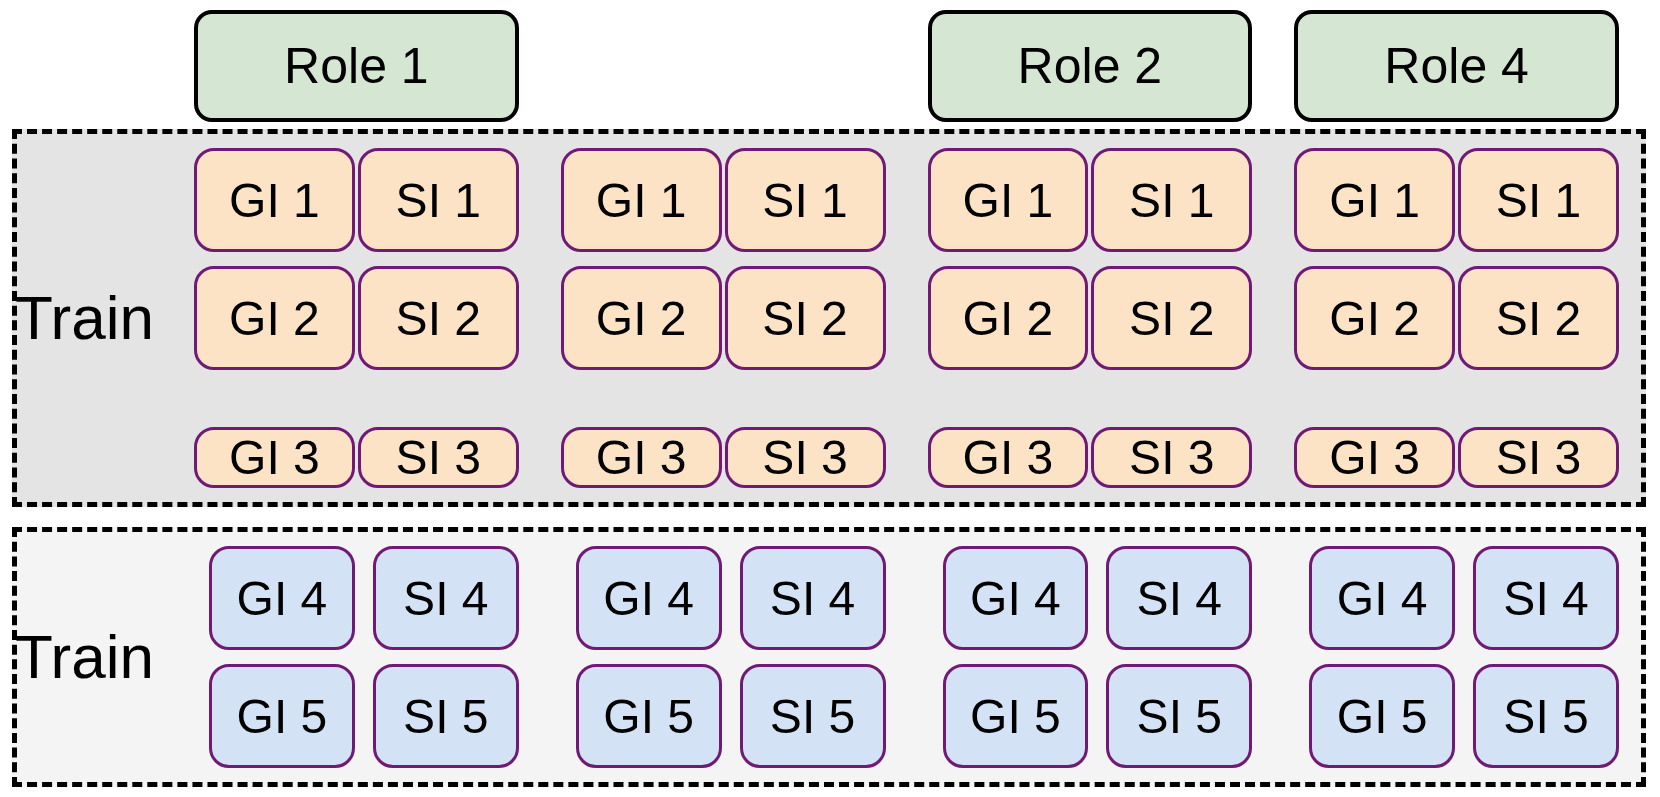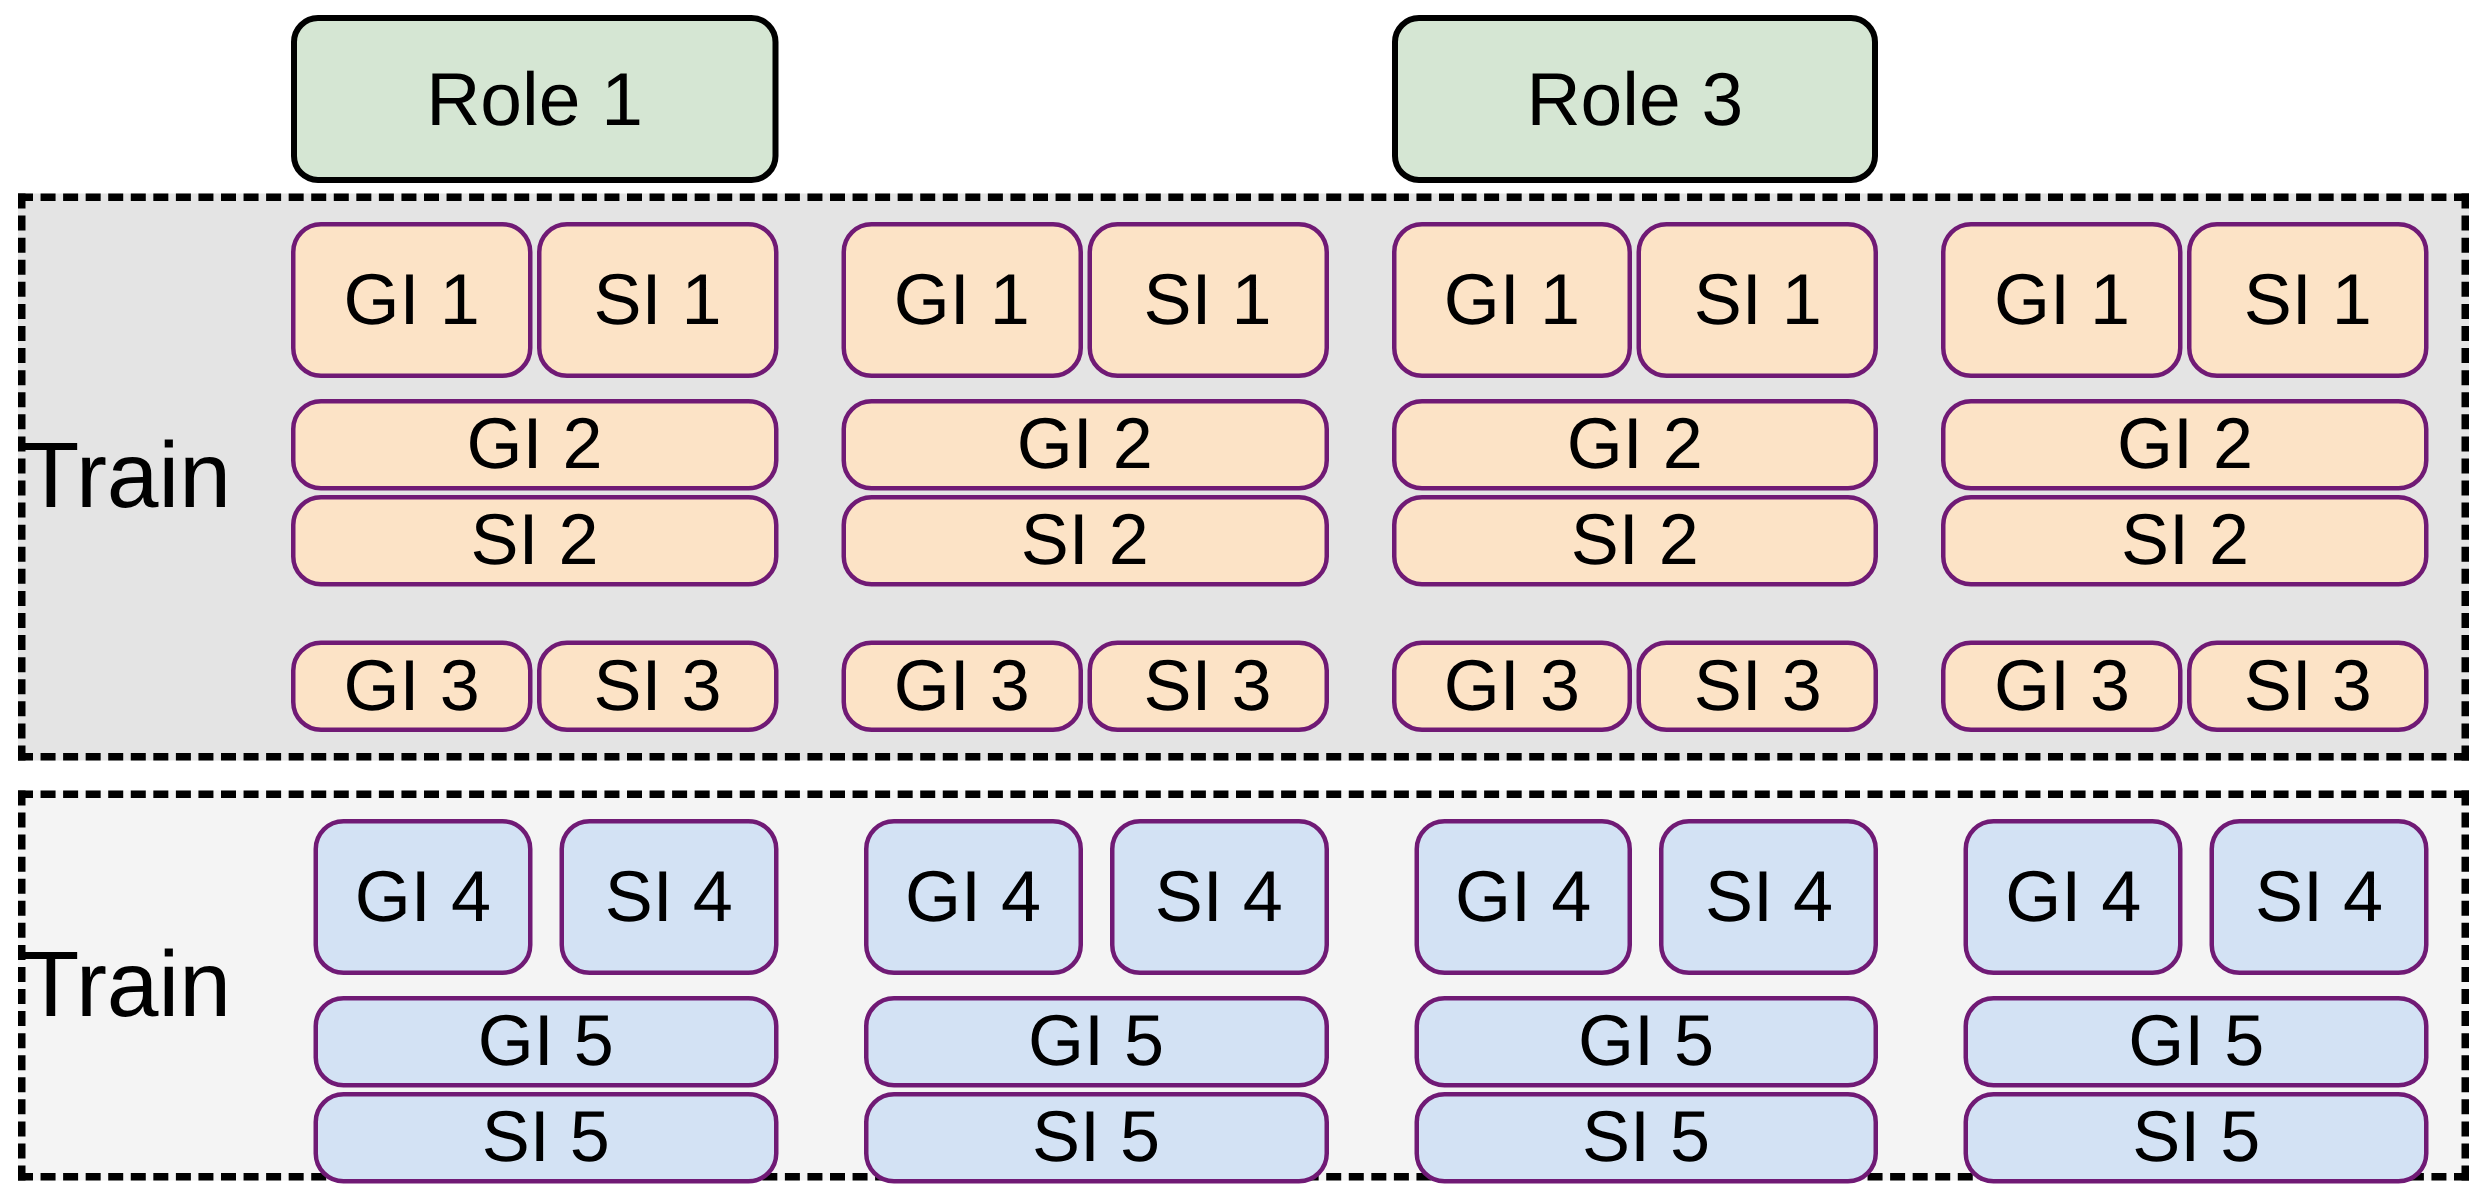--- a/index.html
+++ b/index.html
@@ -78,34 +78,37 @@
     justify-content: center;
     font-size: 48px;
     box-sizing: border-box;
   }
   
   .c1 { grid-column: 2; }
   .c2 { grid-column: 3; }
   .c3 { grid-column: 4; }
   .c4 { grid-column: 5; }
   .r1 { grid-row: 1; }
-  .r2 { grid-row: 2; flex-direction: column; }
+  .r2 { grid-row: 2; }
   .r3 { grid-row: 3; align-items: flex-end; }
 </style>
 </head>
 <body>
 
 <div class="diagram">
 
   <div class="role-row">
     <div class="role" style="grid-column:2">
       <span>Role 1</span>
     </div>
     <div class="role" style="grid-column:4">
-      <span>Role 3</span>
+      <span>Role 2</span>
+    </div>
+    <div class="role" style="grid-column:5">
+      <span>Role 4</span>
     </div>
   </div>
 
   <div class="section train">
     <div class="section-label">Train</div>
 
     <div class="pair c1 r1">
       <div class="item">GI 1</div>
       <div class="item">SI 1</div>
     </div>

